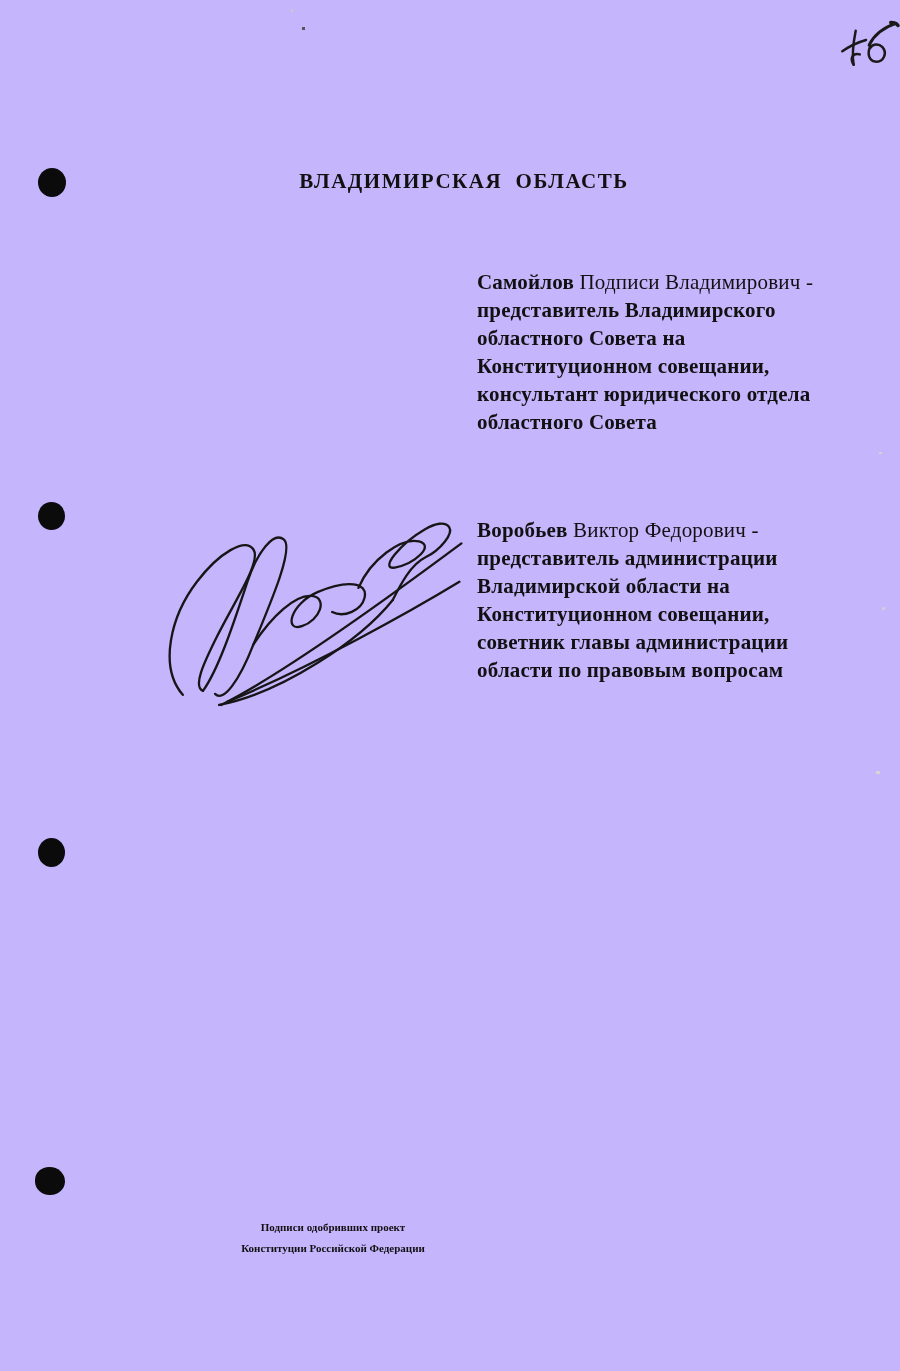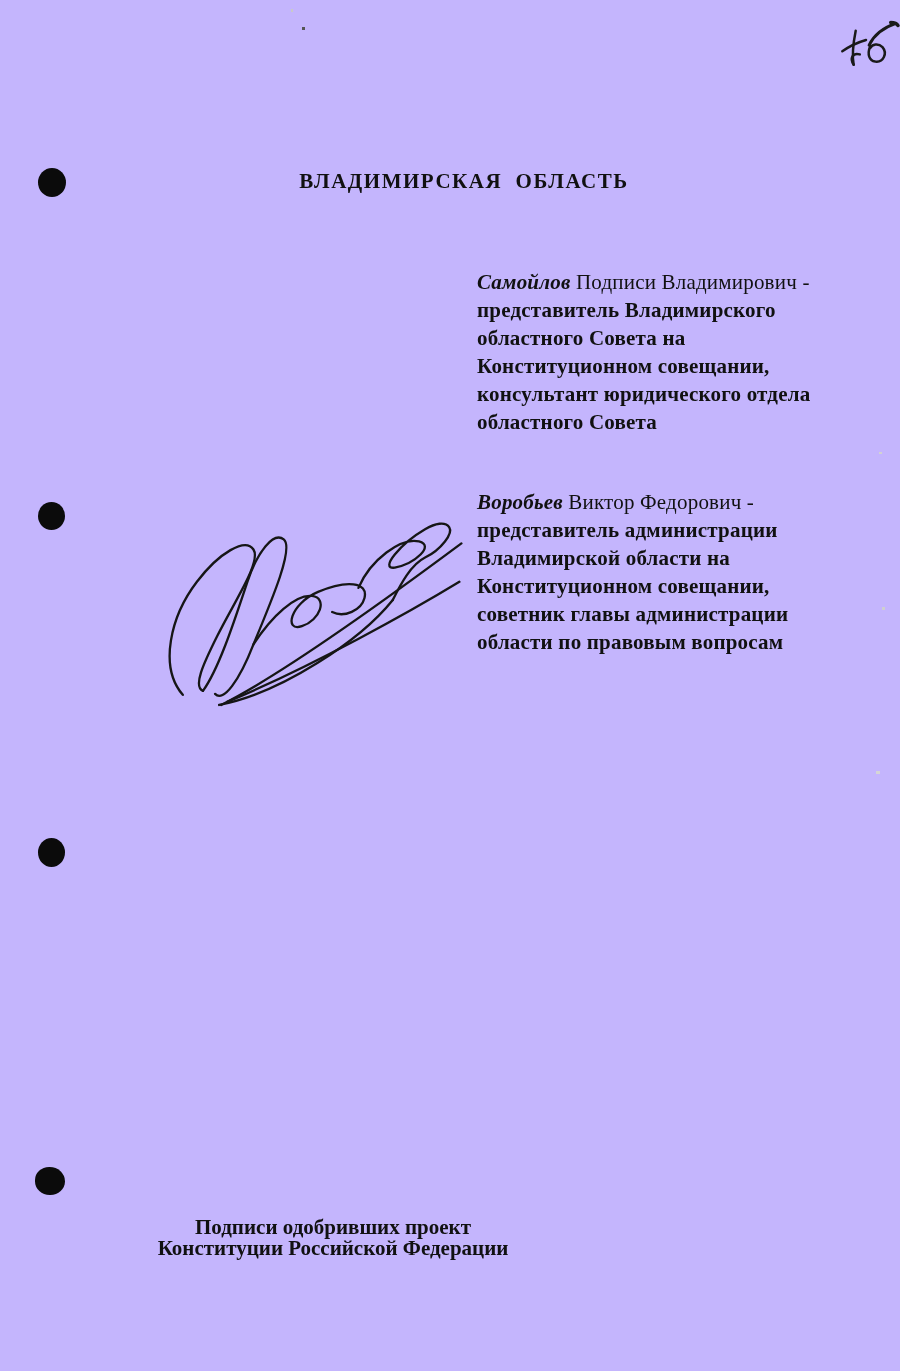--- a/index.html
+++ b/index.html
@@ -41,37 +41,37 @@
   .hole-4 { left: 35px; top: 1167px; width: 30px; height: 28px; border-radius: 48% 52% 50% 50%; }
   .entry {
     position: absolute;
     left: 477px;
     width: 380px;
     font-size: 21px;
     line-height: 28px;
     letter-spacing: 0.2px;
   }
   .entry-1 { top: 268px; }
-  .entry-2 { top: 488px; }
-  .entry-name b { font-weight: bold; font-style: italic; }
+  .entry-2 { top: 516px; }
+  .entry-name b { font-weight: bold; }
   .entry-details { white-space: pre-line; font-weight: bold; }
   .signature-svg {
     position: absolute;
     left: 160px;
     top: 497px;
     width: 304px;
     height: 212px;
   }
   .footer {
     position: absolute;
     left: 0;
     top: 1217px;
     width: 666px;
     text-align: center;
-    font-size: 21px;
+    font-size: 11px;
     line-height: 21px;
     font-weight: bold;
     white-space: pre-line;
   }
   .speck { position: absolute; }
   .sp1 { left: 302px; top: 27px; width: 3px; height: 3px; background: #555; }
   .sp2 { left: 291px; top: 9px;  width: 2px; height: 3px; background: #c9c9c9; }
   .sp3 { left: 879px; top: 452px; width: 3px; height: 2px; background: #d2d2d2; }
   .sp4 { left: 882px; top: 607px; width: 3px; height: 3px; background: #cfcfcf; }
   .sp5 { left: 876px; top: 771px; width: 4px; height: 3px; background: #d5d5d5; }

